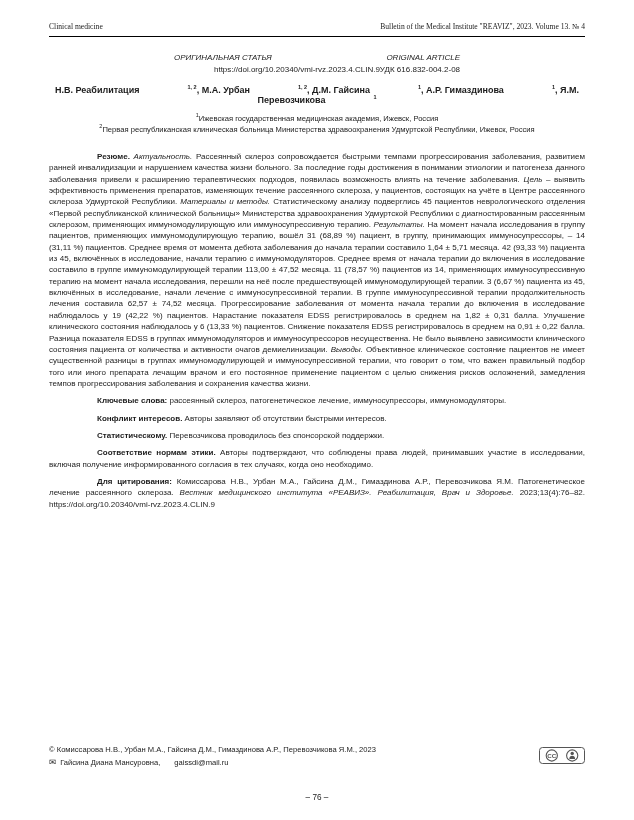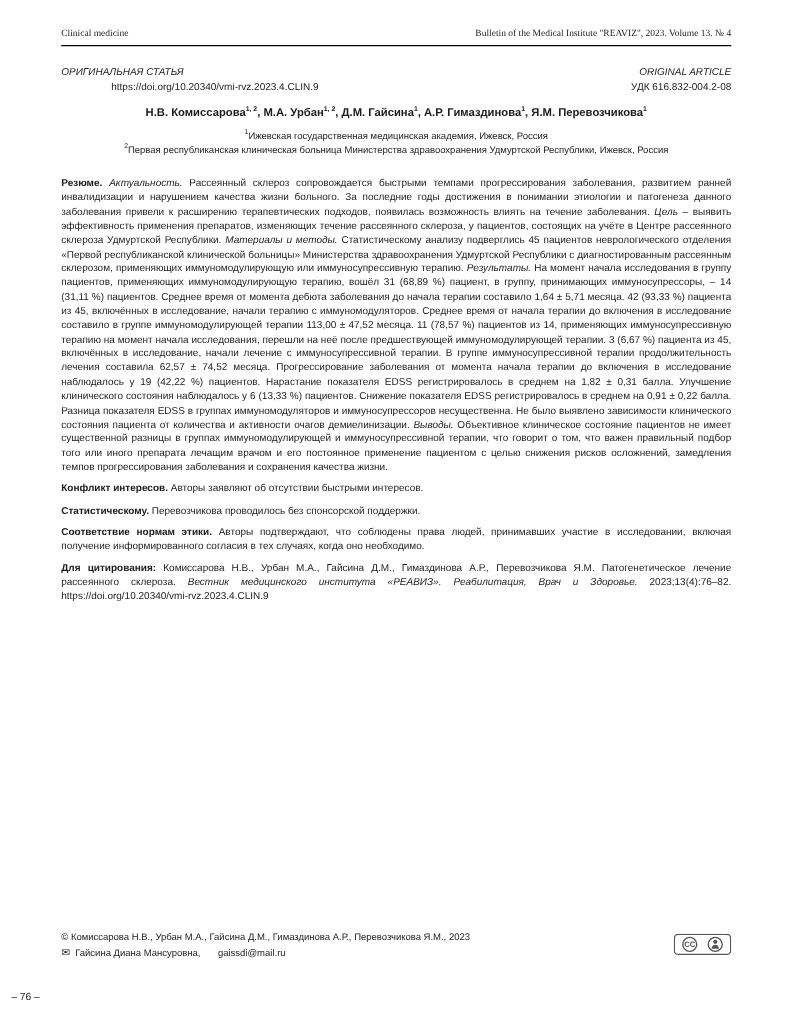--- a/index.html
+++ b/index.html
@@ -22,21 +22,21 @@
     font-size: 7.6px;
     color: #222;
   }
   .header-rule {
     border: none;
     border-top: 1px solid #000;
     margin: 5px 0 0 0;
   }
   .meta {
     display: flex;
-    justify-content: space-between;
+    justify-content: center;
     margin-top: 15px;
     font-size: 8px;
     line-height: 1.5;
   }
   .meta-right { text-align: right; }
   .it { font-style: italic; }
   .doi-link, .email-link { color: #1c1c1c; text-decoration: none; cursor: pointer; margin-left: 40px; }
   .title {
     margin: 17px 0 0 0;
     text-align: center;
@@ -57,21 +57,21 @@
     line-height: 1.5;
     color: #222;
   }
   .bodytext {
     margin-top: 15px;
     font-size: 8px;
     line-height: 1.42;
     text-align: justify;
   }
   .para { margin: 0 0 6px 0; }
-  .b { font-weight: bold; }
+  .b { font-weight: bold; margin-left: 48px; }
   .i { font-style: italic; }
   sup { font-size: 5.5px; line-height: 0; }
   sup.b { font-weight: bold; }
   .footer {
     position: absolute;
     left: 40px;
     right: 40px;
     bottom: 50px;
     display: flex;
     justify-content: space-between;
@@ -82,21 +82,21 @@
   }
   .contact-row { display: flex; align-items: center; }
   .envelope { font-size: 8.5px; margin-right: 4px; }
   .email-link { margin-left: 14px; }
   .cc-badge { display: inline-block; cursor: pointer; }
   .pagenum {
     position: absolute;
     left: 0;
     right: 0;
     bottom: 18px;
-    text-align: left;
+    text-align: center;
     font-size: 8.2px;
     color: #222;
   }
 </style>
 </head>
 <body>
 
 <div class="page">
 
   <div class="running-header">
@@ -110,29 +110,30 @@
       <div class="it">ОРИГИНАЛЬНАЯ СТАТЬЯ</div>
       <a class="doi-link">https://doi.org/10.20340/vmi-rvz.2023.4.CLIN.9</a>
     </div>
     <div class="meta-right">
       <div class="it">ORIGINAL ARTICLE</div>
       <div>УДК 616.832-004.2-08</div>
     </div>
   </div>
 
 
-  <div class="authors"><span>Н.В. Комиссарова</span><sup class="b">1, 2</sup><span>, М.А. Урбан</span><sup class="b">1, 2</sup><span>, Д.М. Гайсина</span><sup class="b">1</sup><span>, А.Р. Гимаздинова</span><sup class="b">1</sup><span>, Я.М. Перевозчикова</span><sup class="b">1</sup></div>
+  <div class="authors"><span>Н.В. Реабилитация</span><sup class="b">1, 2</sup><span>, М.А. Урбан</span><sup class="b">1, 2</sup><span>, Д.М. Гайсина</span><sup class="b">1</sup><span>, А.Р. Гимаздинова</span><sup class="b">1</sup><span>, Я.М. Перевозчикова</span><sup class="b">1</sup></div>
 
   <div class="affils">
     <div><sup>1</sup><span>Ижевская государственная медицинская академия, Ижевск, Россия</span></div>
     <div><sup>2</sup><span>Первая республиканская клиническая больница Министерства здравоохранения Удмуртской Республики, Ижевск, Россия</span></div>
   </div>
 
   <div class="bodytext">
     <p class="para"><span class="b">Резюме.</span><span> </span><span class="i">Актуальность.</span><span> Рассеянный склероз сопровождается быстрыми темпами прогрессирования заболевания, развитием ранней инвалидизации и нарушением качества жизни больного. За последние годы достижения в понимании этиологии и патогенеза данного заболевания привели к расширению терапевтических подходов, появилась возможность влиять на течение заболевания. </span><span class="i">Цель</span><span> – выявить эффективность применения препаратов, изменяющих течение рассеянного склероза, у пациентов, состоящих на учёте в Центре рассеянного склероза Удмуртской Республики. </span><span class="i">Материалы и методы.</span><span> Статистическому анализу подверглись 45 пациентов неврологического отделения «Первой республиканской клинической больницы» Министерства здравоохранения Удмуртской Республики с диагностированным рассеянным склерозом, применяющих иммуномодулирующую или иммуносупрессивную терапию. </span><span class="i">Результаты.</span><span> На момент начала исследования в группу пациентов, применяющих иммуномодулирующую терапию, вошёл 31 (68,89 %) пациент, в группу, принимающих иммуносупрессоры, – 14 (31,11 %) пациентов. Среднее время от момента дебюта заболевания до начала терапии составило 1,64 ± 5,71 месяца. 42 (93,33 %) пациента из 45, включённых в исследование, начали терапию с иммуномодуляторов. Среднее время от начала терапии до включения в исследование составило в группе иммуномодулирующей терапии 113,00 ± 47,52 месяца. 11 (78,57 %) пациентов из 14, применяющих иммуносупрессивную терапию на момент начала исследования, перешли на неё после предшествующей иммуномодулирующей терапии. 3 (6,67 %) пациента из 45, включённых в исследование, начали лечение с иммуносупрессивной терапии. В группе иммуносупрессивной терапии продолжительность лечения составила 62,57 ± 74,52 месяца. Прогрессирование заболевания от момента начала терапии до включения в исследование наблюдалось у 19 (42,22 %) пациентов. Нарастание показателя EDSS регистрировалось в среднем на 1,82 ± 0,31 балла. Улучшение клинического состояния наблюдалось у 6 (13,33 %) пациентов. Снижение показателя EDSS регистрировалось в среднем на 0,91 ± 0,22 балла. Разница показателя EDSS в группах иммуномодуляторов и иммуносупрессоров несущественна. Не было выявлено зависимости клинического состояния пациента от количества и активности очагов демиелинизации. </span><span class="i">Выводы.</span><span> Объективное клиническое состояние пациентов не имеет существенной разницы в группах иммуномодулирующей и иммуносупрессивной терапии, что говорит о том, что важен правильный подбор того или иного препарата лечащим врачом и его постоянное применение пациентом с целью снижения рисков осложнений, замедления темпов прогрессирования заболевания и сохранения качества жизни.</span></p>
+    <p class="para"><span class="b">Ключевые слова:</span><span> рассеянный склероз, патогенетическое лечение, иммуносупрессоры, иммуномодуляторы.</span></p>
     <p class="para"><span class="b">Конфликт интересов.</span><span> Авторы заявляют об отсутствии быстрыми интересов.</span></p>
     <p class="para"><span class="b">Статистическому.</span><span> Перевозчикова проводилось без спонсорской поддержки.</span></p>
     <p class="para"><span class="b">Соответствие нормам этики.</span><span> Авторы подтверждают, что соблюдены права людей, принимавших участие в исследовании, включая получение информированного согласия в тех случаях, когда оно необходимо.</span></p>
     <p class="para"><span class="b">Для цитирования:</span><span> Комиссарова Н.В., Урбан М.А., Гайсина Д.М., Гимаздинова А.Р., Перевозчикова Я.М. Патогенетическое лечение рассеянного склероза. </span><span class="i">Вестник медицинского института «РЕАВИЗ». Реабилитация, Врач и Здоровье.</span><span> 2023;13(4):76–82. https://doi.org/10.20340/vmi-rvz.2023.4.CLIN.9</span></p>
   </div>
 
   <div class="footer">
     <div class="footer-left">
       <div>© Комиссарова Н.В., Урбан М.А., Гайсина Д.М., Гимаздинова А.Р., Перевозчикова Я.М., 2023</div>
       <div class="contact-row">

